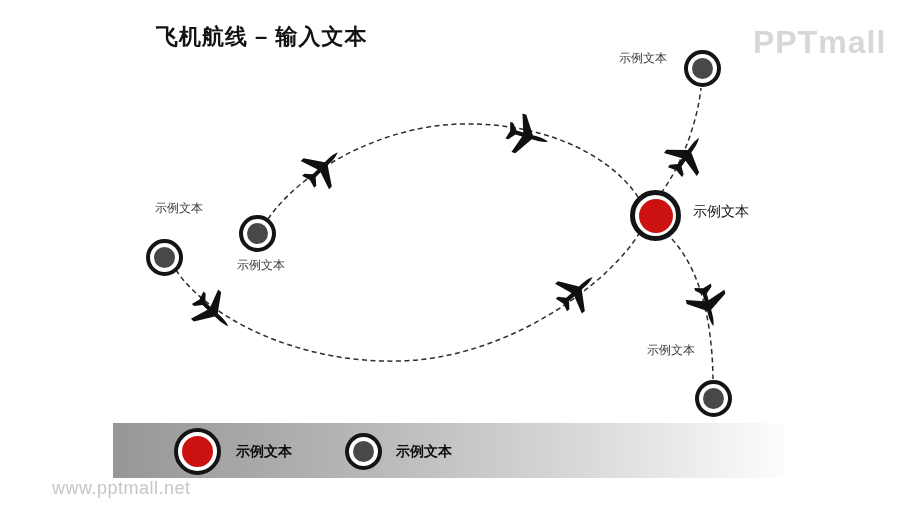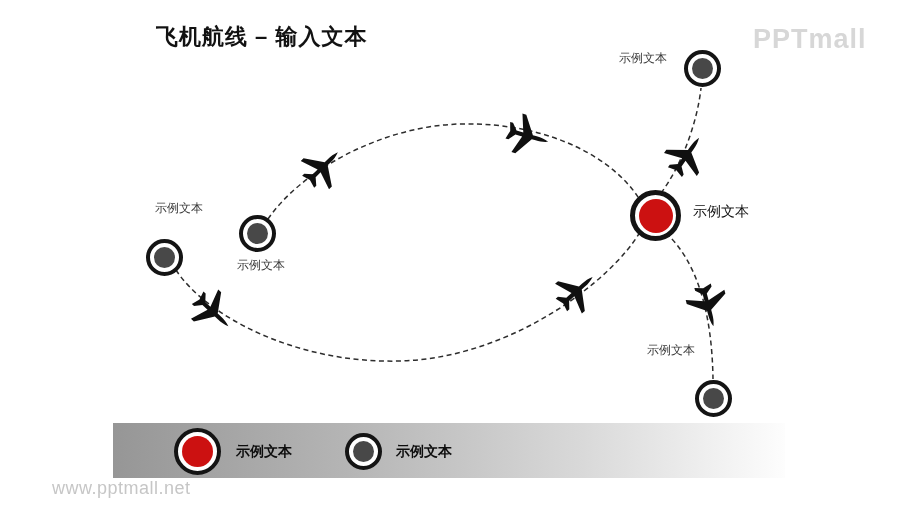--- a/index.html
+++ b/index.html
@@ -6,21 +6,21 @@
   .stage{
     position:relative;width:900px;height:506px;background:#ffffff;overflow:hidden;
     font-family:"Liberation Sans","DejaVu Sans",sans-serif;
   }
   .page-title{
     position:absolute;left:156px;top:22px;margin:0;
     font-size:22px;font-weight:700;color:#121212;letter-spacing:1px;
   }
   .logo{
     position:absolute;left:753px;top:24px;
-    font-size:27px;font-weight:700;color:#d7d7d7;letter-spacing:1px;
+    font-size:32px;font-weight:700;color:#d7d7d7;letter-spacing:1px;
   }
   .watermark{
     position:absolute;left:52px;top:478px;
     font-size:18px;color:#c6c6c6;letter-spacing:0.5px;
   }
   svg.routes{position:absolute;left:0;top:0;}
 
   .node{
     position:absolute;box-sizing:border-box;background:#ffffff;border-radius:50%;
     display:flex;align-items:center;justify-content:center;

